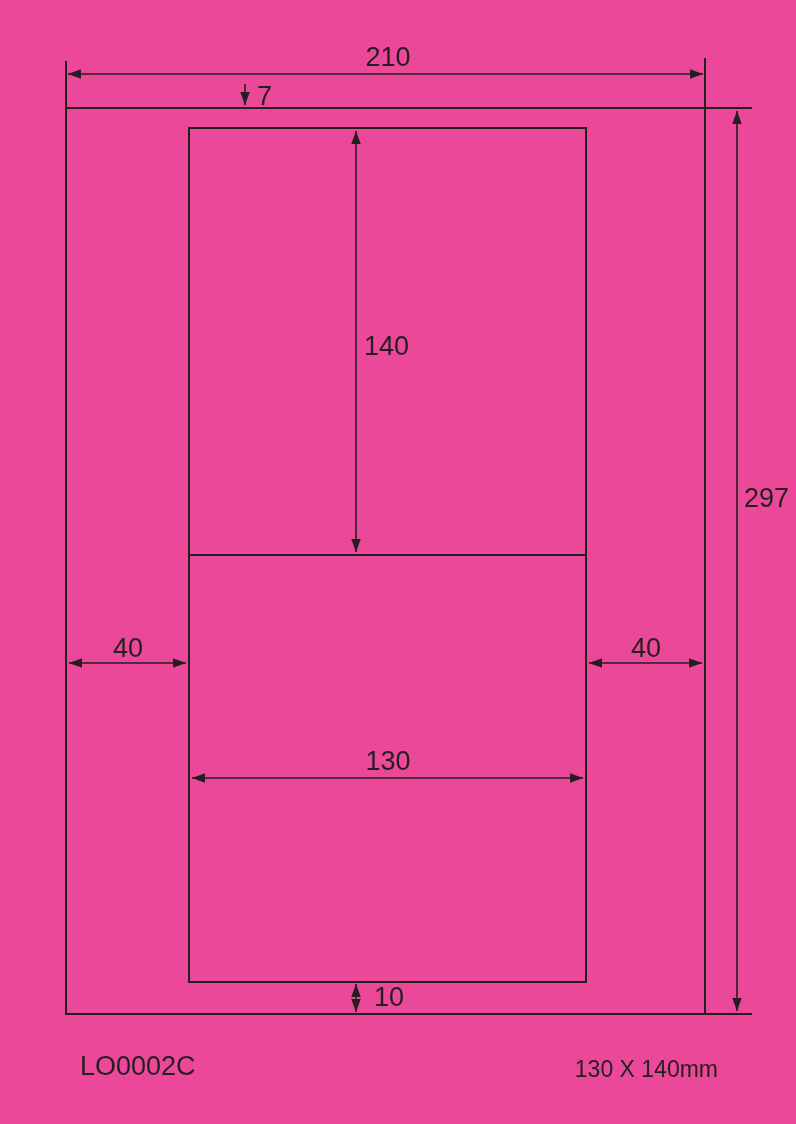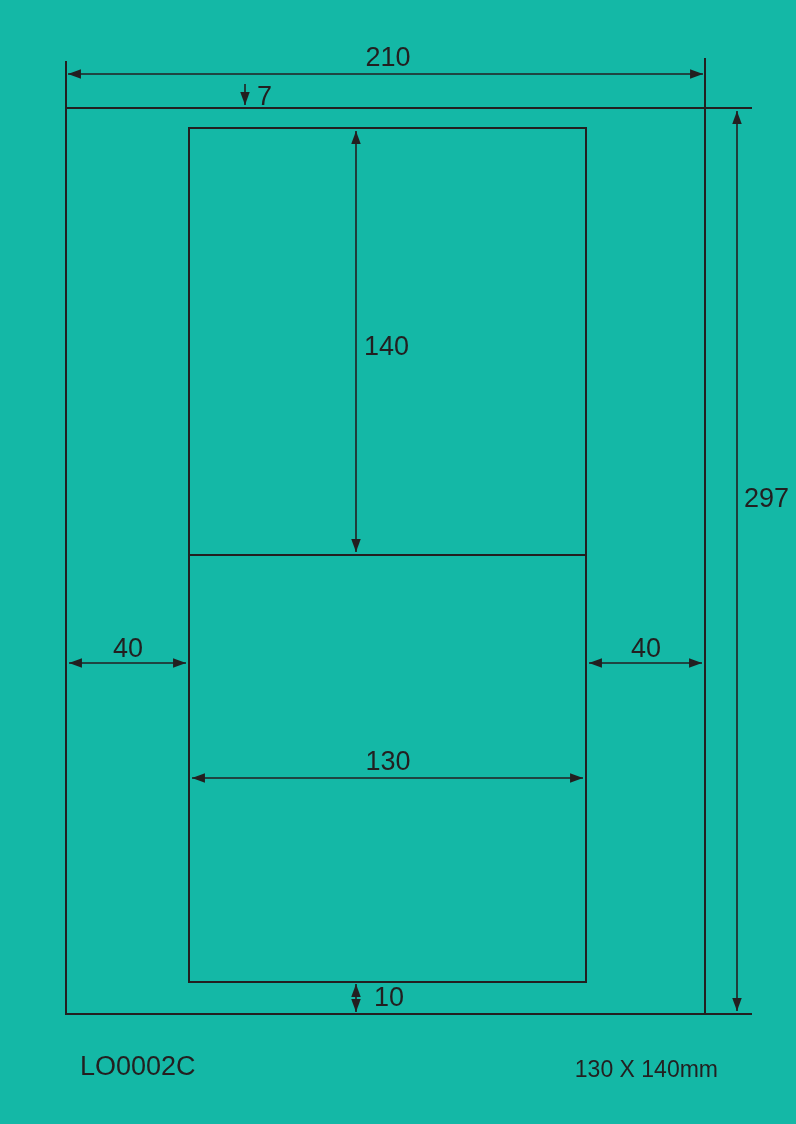--- a/index.html
+++ b/index.html
@@ -1,20 +1,20 @@
 <!DOCTYPE html>
 <html><head>
 <meta charset="utf-8">
 <style>
   html, body { margin: 0; padding: 0; background: #ffffff; }
   .sheet {
     position: relative;
     width: 796px;
     height: 1124px;
-    background: #14b8a6;
+    background: #ec4899;
     font-family: "Liberation Sans", sans-serif;
     overflow: hidden;
   }
   svg { display: block; }
   svg text {
     fill: #231f20;
     font-family: "Liberation Sans", sans-serif;
   }
   .dim-num  { font-size: 27px; }
   .code     { font-size: 27px; }

